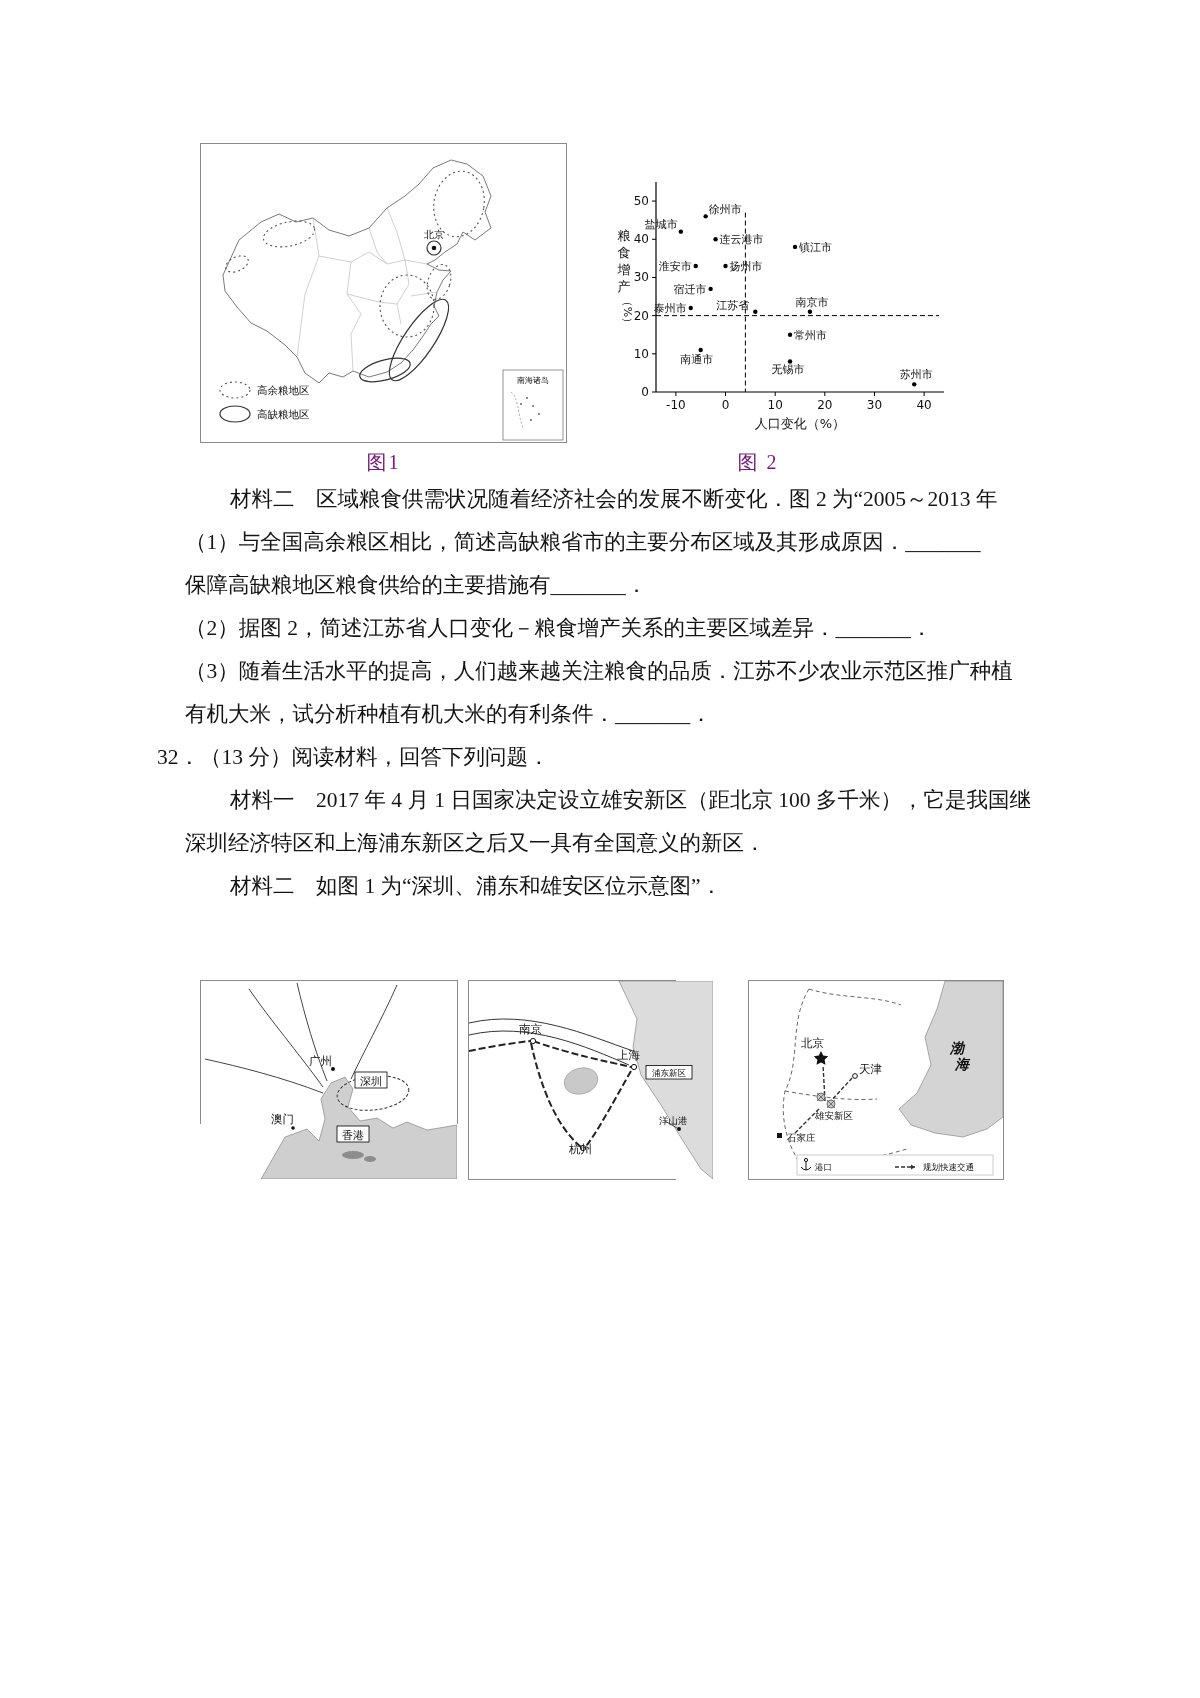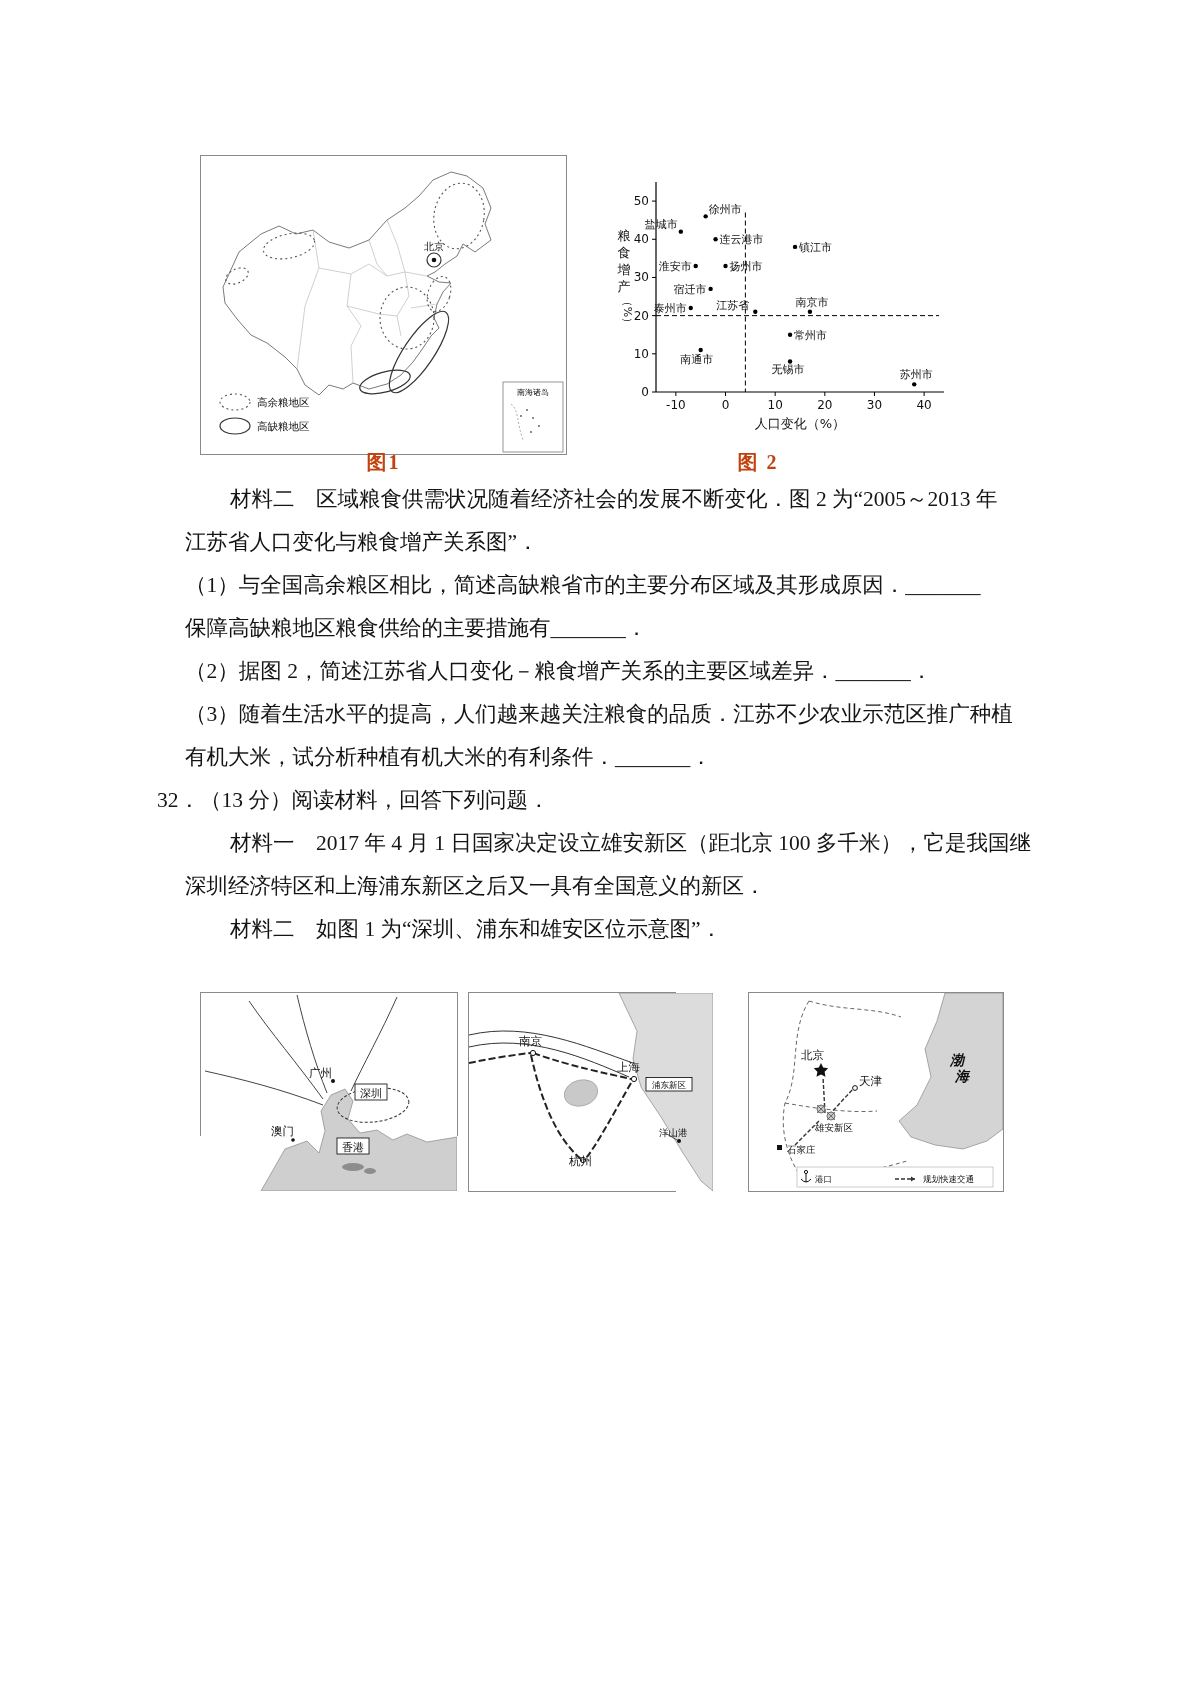--- a/index.html
+++ b/index.html
@@ -2,23 +2,23 @@
 <html><head>
 <meta charset="utf-8">
 <style>
   * { margin:0; padding:0; box-sizing:border-box; }
   html,body { background:#ffffff; }
   body {
     width:1200px; height:1698px; position:relative;
     font-family:"Liberation Serif", serif; color:#111;
   }
   .abs { position:absolute; }
-  .figbox { border:1px solid #8a8a8a; background:#fff;margin-top:12px; }
+  .figbox { border:1px solid #8a8a8a; background:#fff; }
   .nb { border:none; }
-  .caption { font-size:20px; text-align:center; color:#c2410c; letter-spacing:2px;font-weight:bold; }
+  .caption { font-size:20px; text-align:center; color:#701a75; letter-spacing:2px; }
   .bodytext { position:absolute; left:157px; top:478px; width:900px; font-size:21.5px; color:#141414; }
   .line { height:43px; line-height:43px; white-space:nowrap;font-family:Liberation Serif, serif; }
   .ind-m { padding-left:73px; }   
   .ind-b { padding-left:28px; }   
   .ind-q { padding-left:0; }      
   .m3 { position:absolute; left:157px; top:1212px; width:900px; font-size:21.5px; }
   svg text { font-family:"DejaVu Sans", sans-serif; fill:#111; }
   .mapsvg { display:block; background:#fff; }
 </style>
 </head>
@@ -143,21 +143,20 @@
         <text x="16" y="89" font-size="13" text-anchor="middle">食</text>
         <text x="16" y="106" font-size="13" text-anchor="middle">增</text>
         <text x="16" y="123" font-size="13" text-anchor="middle">产</text>
         <text x="16" y="144" font-size="11" text-anchor="middle" transform="rotate(90 16 144)">（%）</text>
       </svg>
   </div>
   <div class="abs caption" style="left:608px; top:449px; width:300px;">图 2</div>
 
   <div class="bodytext">
     <div class="line ind-m">材料二　区域粮食供需状况随着经济社会的发展不断变化．图 2 为“2005～2013 年</div>
-    <div class="line ind-b">江苏省人口变化与粮食增产关系图”．</div>
     <div class="line ind-b">（1）与全国高余粮区相比，简述高缺粮省市的主要分布区域及其形成原因．_______</div>
     <div class="line ind-b">保障高缺粮地区粮食供给的主要措施有_______．</div>
     <div class="line ind-b">（2）据图 2，简述江苏省人口变化－粮食增产关系的主要区域差异．_______．</div>
     <div class="line ind-b">（3）随着生活水平的提高，人们越来越关注粮食的品质．江苏不少农业示范区推广种植</div>
     <div class="line ind-b">有机大米，试分析种植有机大米的有利条件．_______．</div>
     <div class="line ind-q">32．（13 分）阅读材料，回答下列问题．</div>
     <div class="line ind-m">材料一　2017 年 4 月 1 日国家决定设立雄安新区（距北京 100 多千米），它是我国继</div>
     <div class="line ind-b">深圳经济特区和上海浦东新区之后又一具有全国意义的新区．</div>
     <div class="line ind-m">材料二　如图 1 为“深圳、浦东和雄安区位示意图”．</div>
   </div>

